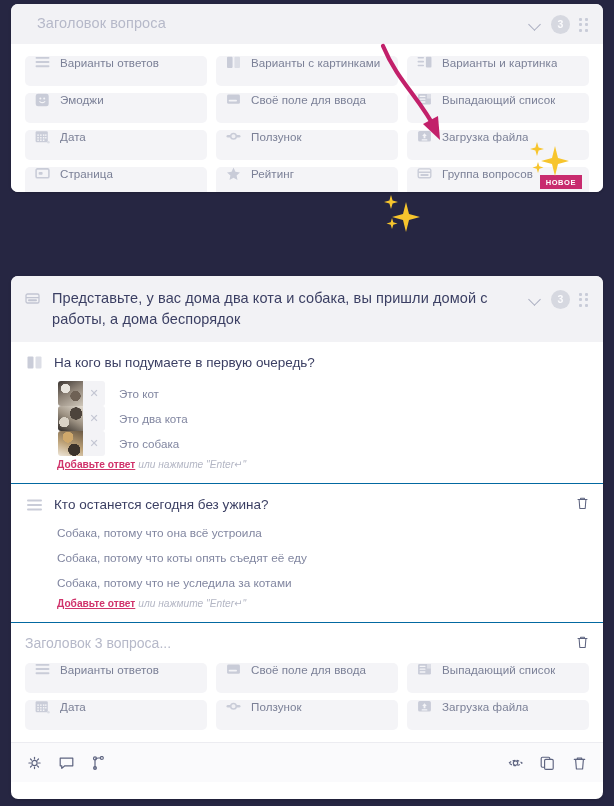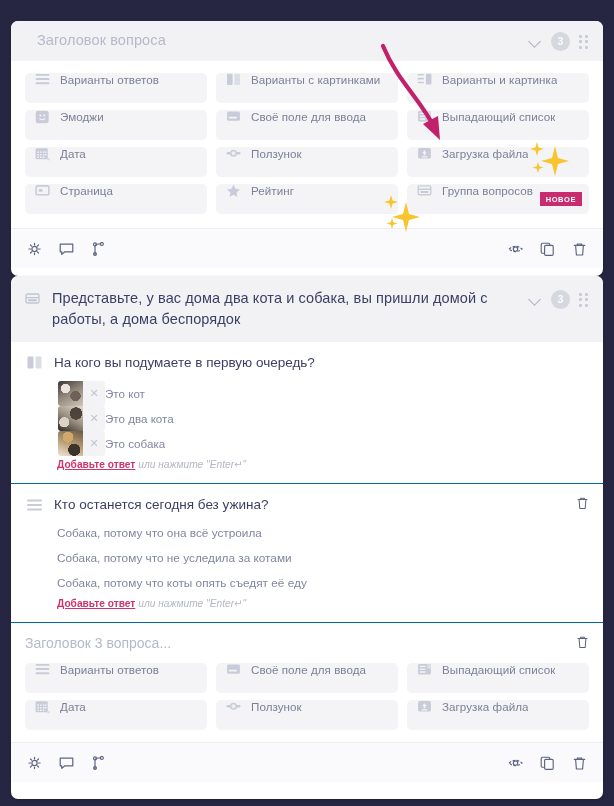--- a/index.html
+++ b/index.html
@@ -13,21 +13,21 @@
 
   
   .card {
     position: absolute;
     left: 11px; width: 592px;
     background: #ffffff;
     border-radius: 7px;
     overflow: hidden;
     box-shadow: 0 1px 3px rgba(0,0,0,.18);
   }
-  #card-one  { top: 21px;   height: 255px; }
+  #card-one  { top: 4px;   height: 188px; }
   #card-two  { top: 276px; height: 523px; }
 
   .card-head {
     background: #f2f2f5;
     display: flex; align-items: flex-start;
     padding: 9px 12px 9px 14px;
     min-height: 40px;
   }
   .card-head.tall { padding-top: 12px; padding-bottom: 12px; }
   .head-icon { flex: 0 0 auto; margin: 3px 12px 0 0; }
@@ -122,21 +122,21 @@
   .thumb.t3 { background:
       radial-gradient(circle at 40% 25%, #cfa86b 0 22%, transparent 23%),
       radial-gradient(circle at 65% 75%, #3c332b 0 24%, transparent 25%),
       linear-gradient(200deg,#6b5a45 0%, #bda278 55%, #efe7da 100%); }
   .thumb-x {
     width: 22px; height: 25px; background: #f3f3f6;
     border-radius: 0 3px 3px 0;
     display: flex; align-items: center; justify-content: center;
     color: #c2c5d2; font-size: 11px; cursor: pointer; flex: 0 0 auto;
   }
-  .opt-img-text { font-size: 11.6px; color: #8186a0; }
+  .opt-img-text { font-size: 11.6px; color: #8186a0; margin-left: 14px; }
 
   .opt-text-list { margin: 5px 0 0 32px; }
   .opt-text-row {
     font-size: 11.8px; color: #8186a0; height: 25px;
     display: flex; align-items: center; cursor: text; text-align: right;
   }
   .add-hint { margin: 3px 0 7px 32px; font-size: 10.2px; font-style: italic; }
   .add-hint .link {
     color: #d0336b; font-weight: 700; font-style: normal;
     text-decoration: underline; cursor: pointer;
@@ -455,22 +455,22 @@
         </span>
         <div class="subq-title">Кто останется сегодня без ужина?</div>
         <span class="subq-del">
           <svg width="13" height="14" viewBox="0 0 13 14">
             <path d="M2 3.5h9M4.6 3.5V2.2h3.8v1.3M3.1 3.5l.7 9h5.4l.7-9" fill="none" stroke="#5e6480" stroke-width="1.05" stroke-linecap="round" stroke-linejoin="round"></path>
           </svg>
         </span>
       </div>
       <div class="opt-text-list" id="txt-opts">
     <div class="opt-text-row">Собака, потому что она всё устроила</div>
+    <div class="opt-text-row">Собака, потому что коты опять съедят её еду</div>
     <div class="opt-text-row">Собака, потому что не уследила за котами</div>
-    <div class="opt-text-row">Собака, потому что коты опять съедят её еду</div>
         </div>
       <div class="add-hint">
         <span class="link">Добавьте ответ</span><span class="muted">или нажмите "Enter↵"</span>
       </div>
     </div>
 
     <div class="subq grid-block">
       <div class="subq-head">
         <div class="subq-title placeholder">Заголовок 3 вопроса...</div>
         <span class="subq-del">

